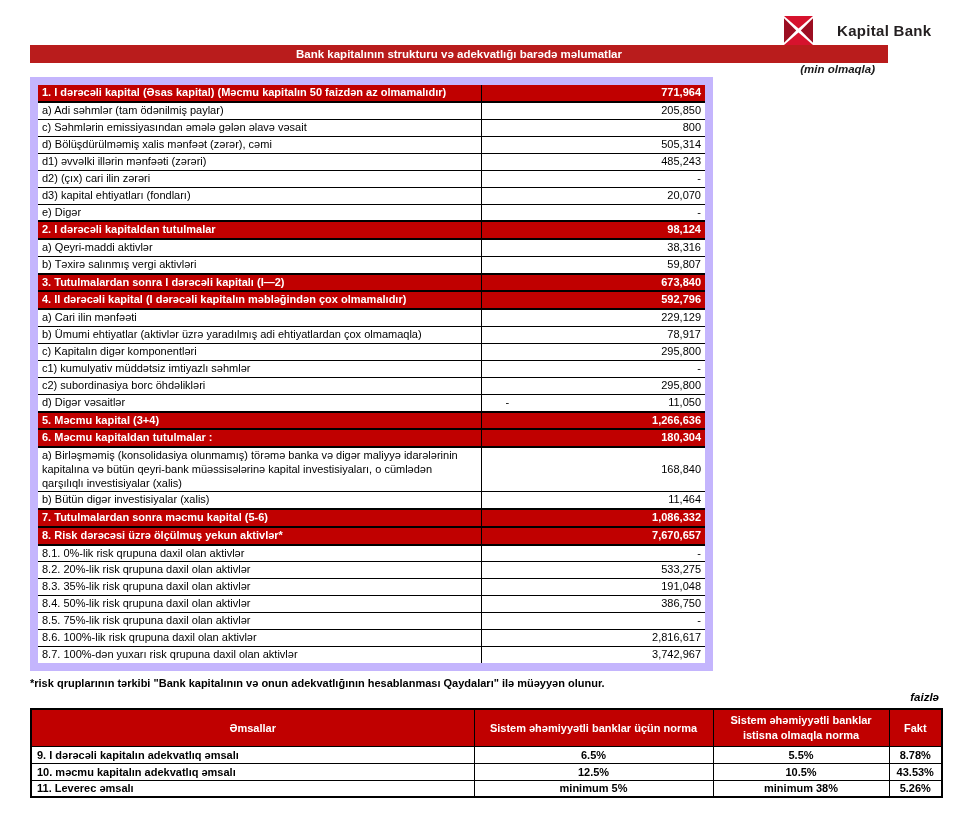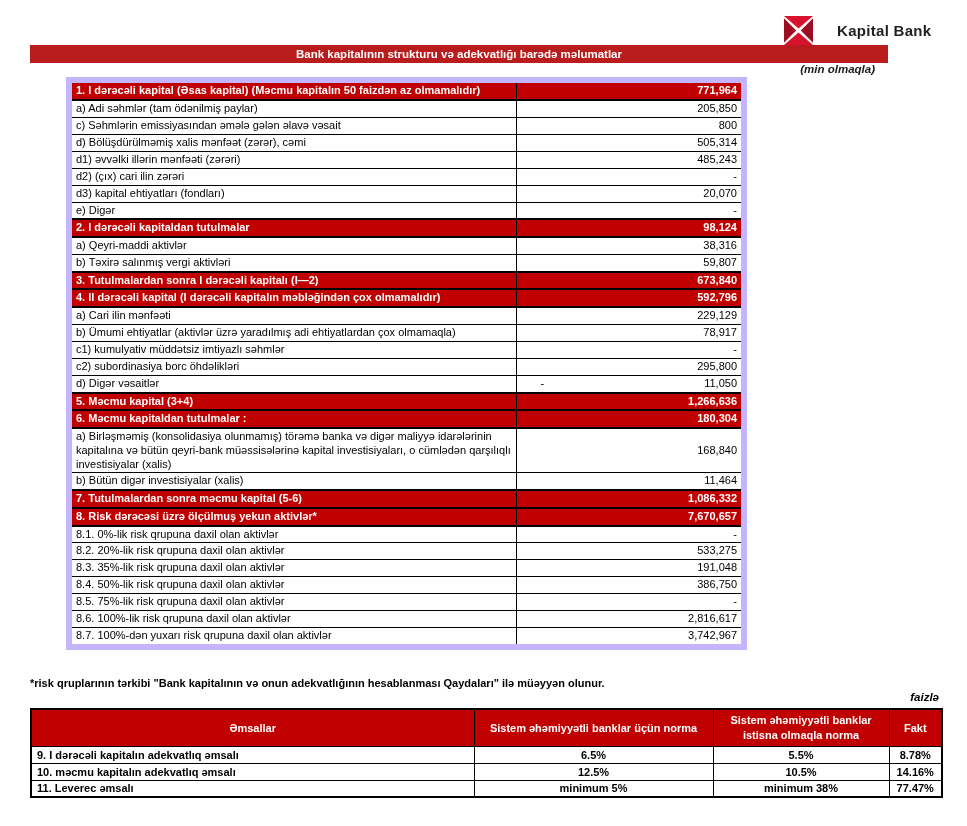--- a/index.html
+++ b/index.html
@@ -17,21 +17,21 @@
   
   .title-bar {
     position:absolute; left:30px; top:45px; width:858px; height:18px;
     background:#b91c1c; color:#fff; font-size:11.5px; font-weight:bold;
     display:flex; align-items:center; justify-content:center;
   }
   .unit-note { position:absolute; top:63px; right:92px; font-size:11.5px; font-style:italic; font-weight:bold; color:#1a1a1a; }
 
   
   table { border-collapse:collapse; table-layout:fixed; }
-  .capital-table { position:absolute; left:30px; top:77px; width:675px; border:6px solid #c4b5fd;margin-left:36px; }
+  .capital-table { position:absolute; left:30px; top:77px; width:675px; border:8px solid #c4b5fd; }
   .capital-table td {
     border:1px solid #000; font-size:11px; padding:1px 4px; height:17px;
     vertical-align:middle; line-height:1.25; overflow:hidden;
   }
   .capital-table td.label { width:447px; }
   .capital-table td.value { width:228px; text-align:right;padding-left:24px; }
   .capital-table td.label.indent { }
   .capital-table tr.red td {
     background:#c00000; color:#fff; font-weight:bold;
     border-top:2px solid #000; border-bottom:2px solid #000;
@@ -133,20 +133,24 @@
         <td class="label">4. II dərəcəli  kapital (I dərəcəli  kapitalın  məbləğindən çox olmamalıdır)</td>
         <td class="value">592,796</td>
       </tr>
       <tr>
         <td class="label">a) Cari ilin mənfəəti</td>
         <td class="value">229,129</td>
       </tr>
       <tr>
         <td class="label">b) Ümumi ehtiyatlar (aktivlər üzrə yaradılmış adi ehtiyatlardan çox olmamaqla)</td>
         <td class="value">78,917</td>
+      </tr>
+      <tr>
+        <td class="label">c)  Kapitalın digər komponentləri</td>
+        <td class="value">295,800</td>
       </tr>
       <tr>
         <td class="label">c1) kumulyativ müddətsiz imtiyazlı səhmlər</td>
         <td class="value">-</td>
       </tr>
       <tr>
         <td class="label">c2) subordinasiya borc öhdəlikləri</td>
         <td class="value">295,800</td>
       </tr>
       <tr>
@@ -225,22 +229,22 @@
       <tr>
         <td class="rlabel">9.  I dərəcəli  kapitalın  adekvatlıq əmsalı</td>
         <td class="center">6.5%</td>
         <td class="center">5.5%</td>
         <td class="center">8.78%</td>
       </tr>
       <tr>
         <td class="rlabel">10. məcmu kapitalın  adekvatlıq  əmsalı</td>
         <td class="center">12.5%</td>
         <td class="center">10.5%</td>
-        <td class="center">14.16%</td>
+        <td class="center">43.53%</td>
       </tr>
       <tr>
         <td class="rlabel">11. Leverec əmsalı</td>
         <td class="center">minimum 5%</td>
         <td class="center">minimum 38%</td>
-        <td class="center">77.47%</td>
+        <td class="center">5.26%</td>
       </tr>
     </tbody>
 </table>
 
 </body></html>

